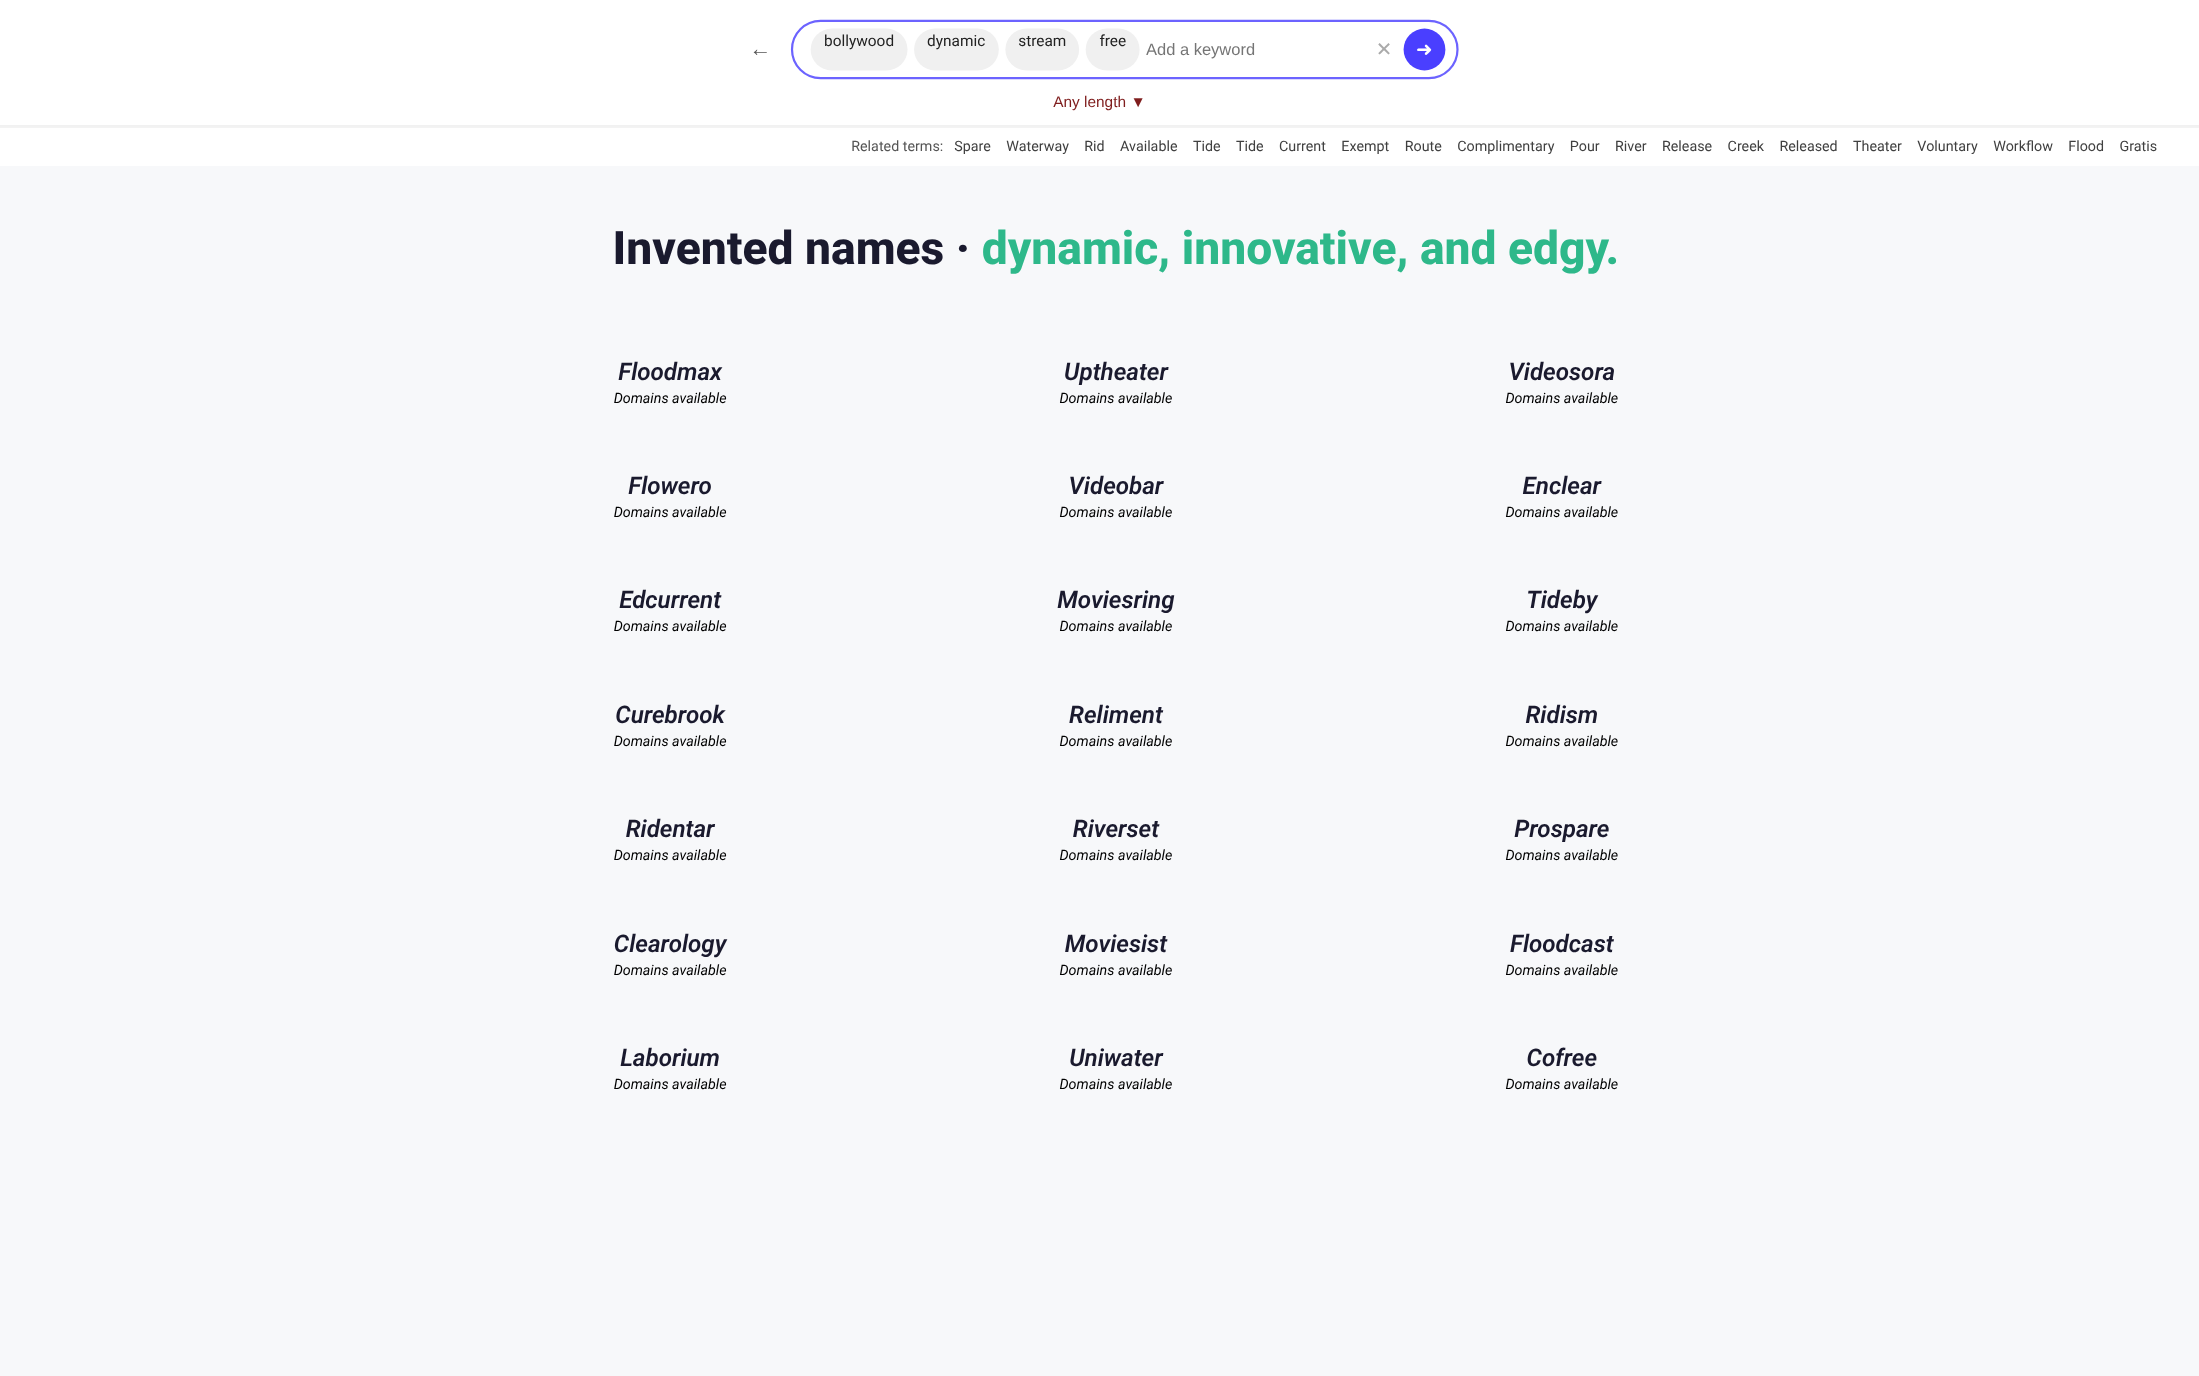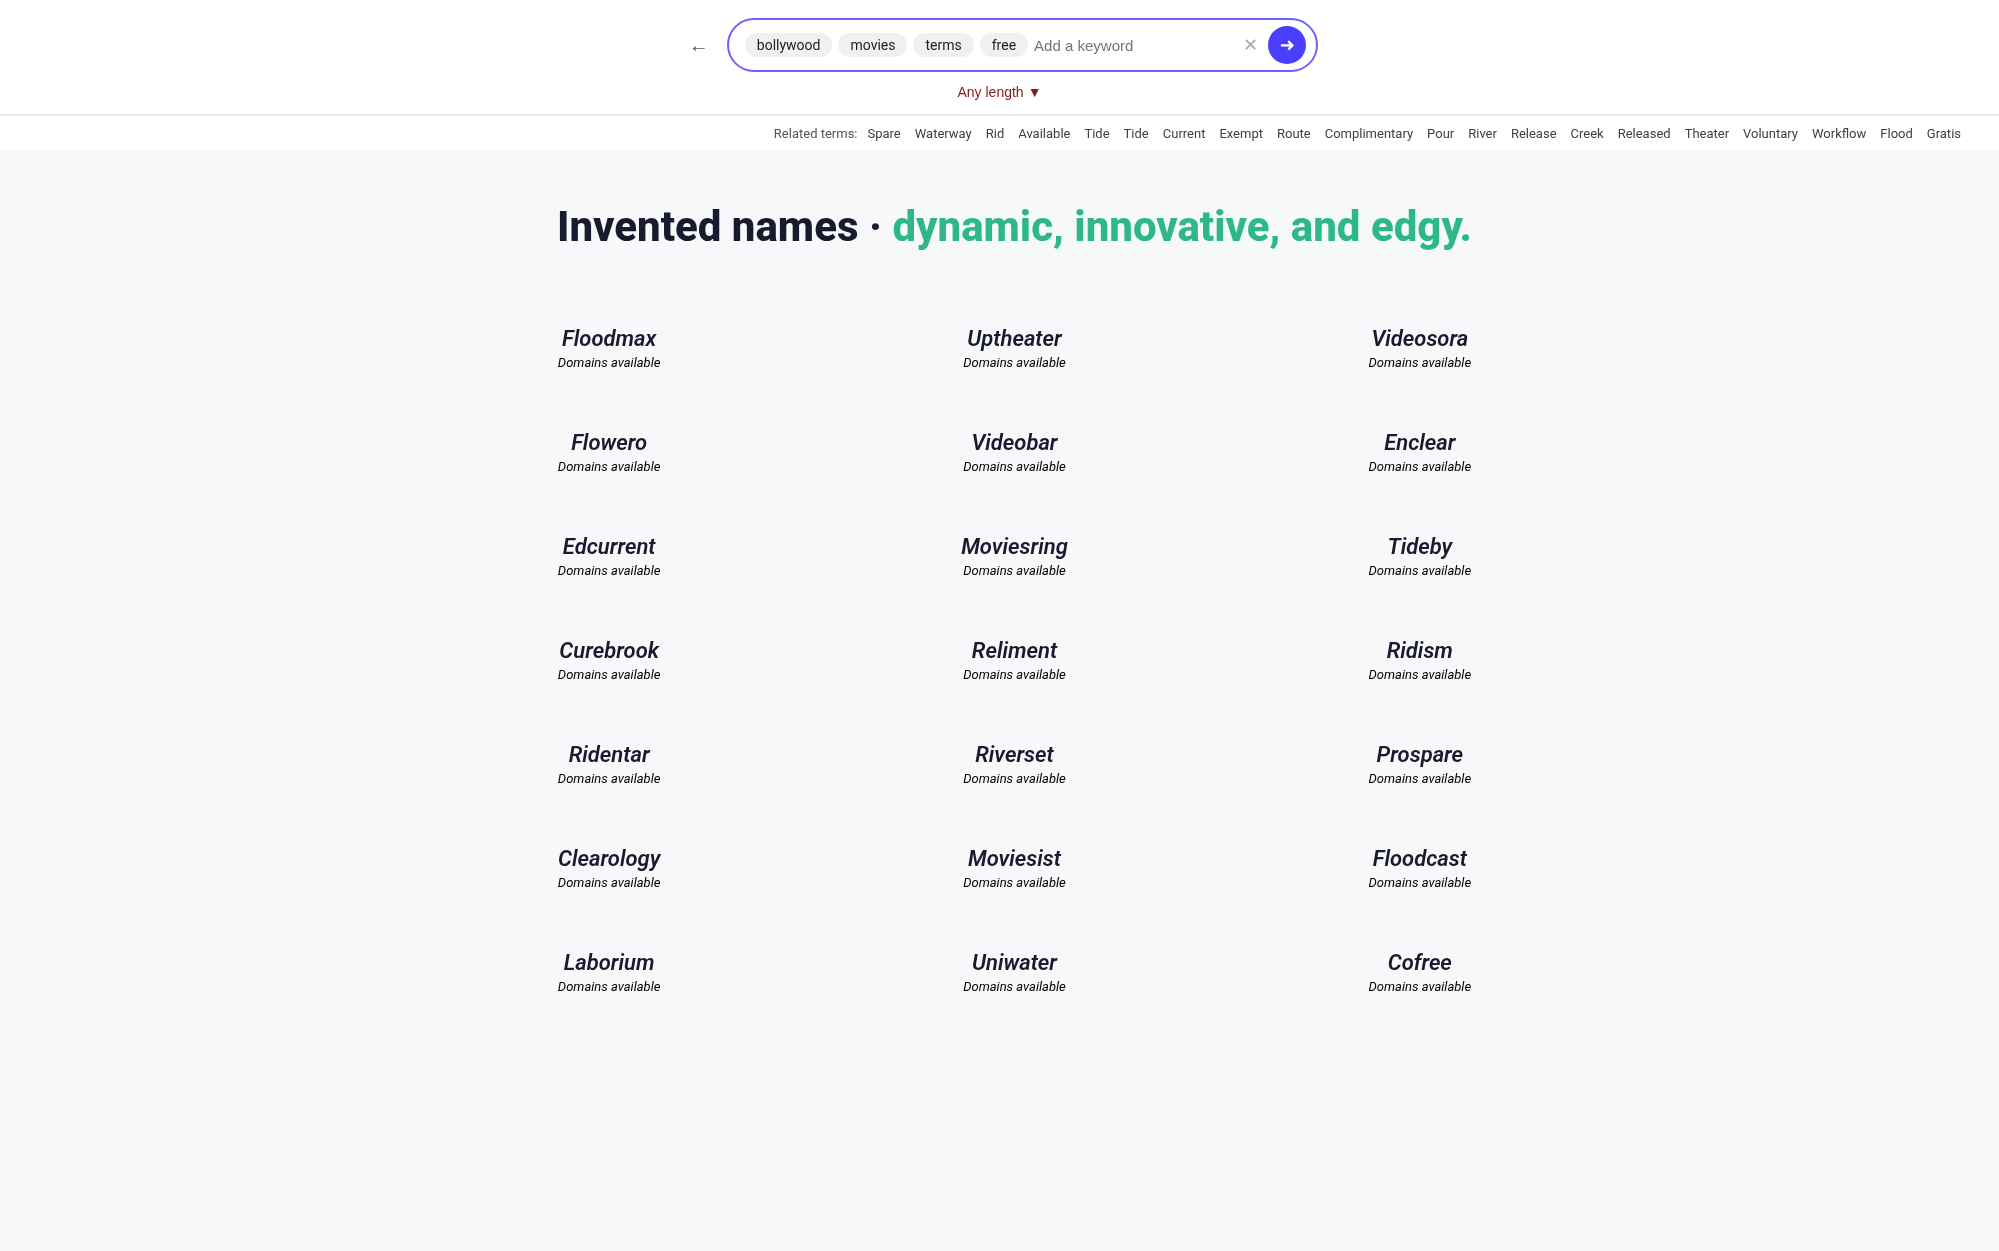--- a/index.html
+++ b/index.html
@@ -36,21 +36,20 @@
       cursor: pointer;
       font-size: 20px;
       color: #555;
       display: flex;
       align-items: center;
       padding: 4px 8px;
     }
 
     .search-box {
       display: flex;
-      align-items: center;
       border: 2px solid #6c63ff;
       border-radius: 40px;
       padding: 6px 10px 6px 16px;
       background: #fff;
       gap: 6px;
       min-width: 560px;
     }
 
     .keyword-tag {
       background: #f0f0f0;
@@ -195,22 +194,22 @@
     }
   </style>
 </head>
 <body>
 
 <div class="header">
   <div class="search-bar-row">
     <button class="back-btn">←</button>
     <div class="search-box">
       <span class="keyword-tag">bollywood</span>
-      <span class="keyword-tag">movies</span>
-      <span class="keyword-tag">terms</span>
+      <span class="keyword-tag">dynamic</span>
+      <span class="keyword-tag">stream</span>
       <span class="keyword-tag">free</span>
       <input class="search-input" type="text" placeholder="Add a keyword" style="">
       <button class="clear-btn">✕</button>
       <button class="search-submit">➜</button>
     </div>
   </div>
   <div class="length-filter-row">
     <button class="length-filter">
       <span>Any length</span>
       <span>▼</span>

